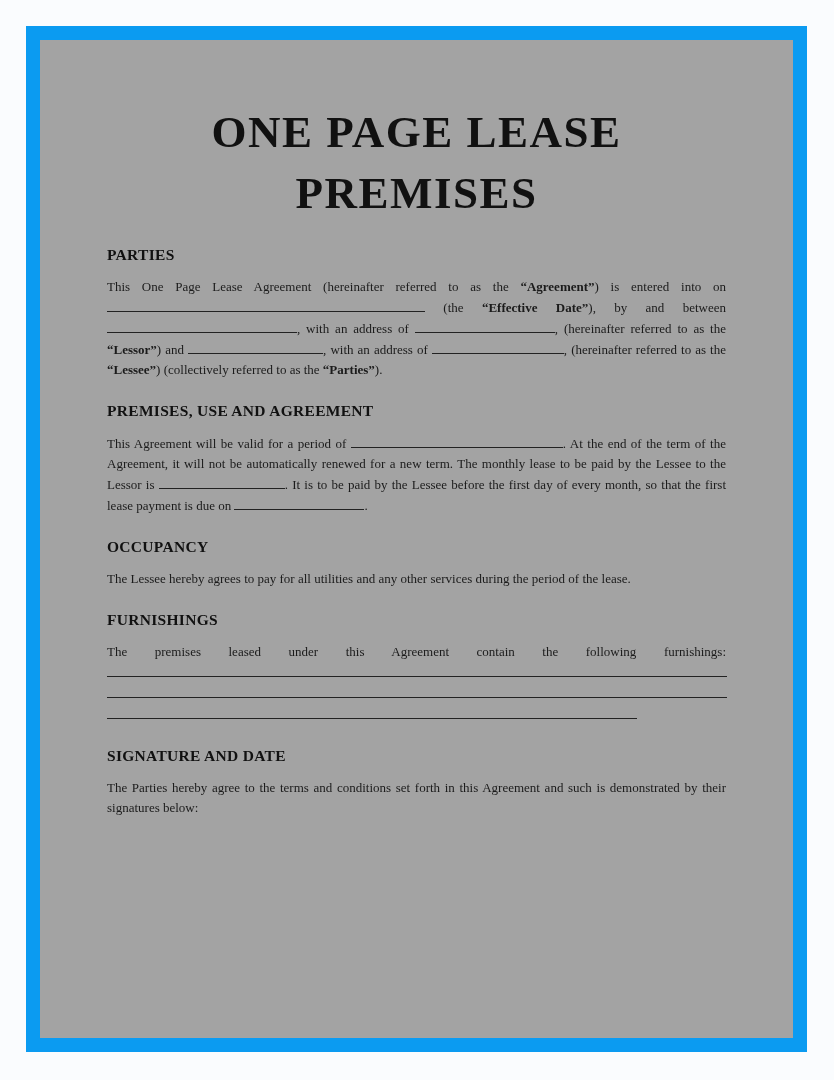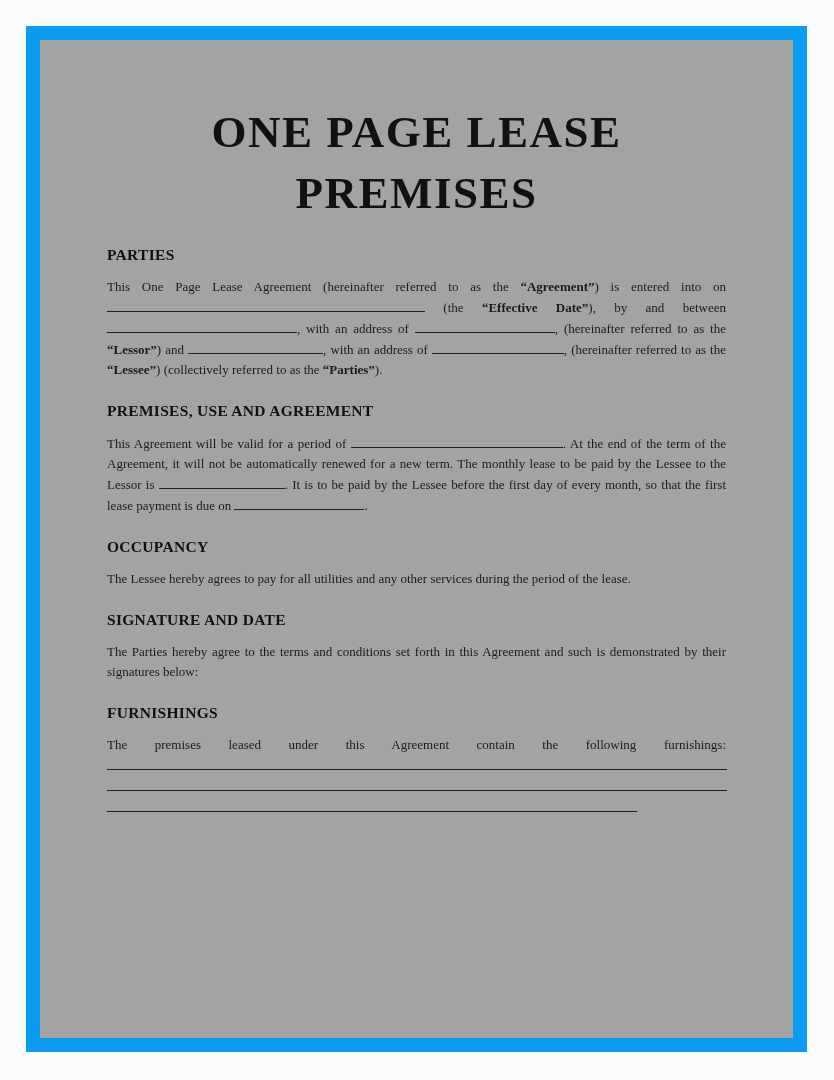--- a/index.html
+++ b/index.html
@@ -73,22 +73,22 @@
           <h2 class="section-heading">PREMISES, USE AND AGREEMENT</h2>
         </section>
         <section class="section">
           <p class="para">This Agreement will be valid for a period of <span class="blank" style="width: 212px;"></span>. At the end of the term of the Agreement, it will not be automatically renewed for a new term. The monthly lease to be paid by the Lessee to the Lessor is <span class="blank" style="width: 126px;"></span>. It is to be paid by the Lessee before the first day of every month, so that the first lease payment is due on <span class="blank" style="width: 130px;"></span>.</p>
         </section>
         <section class="section">
           <h2 class="section-heading">OCCUPANCY</h2>
           <p class="para">The Lessee hereby agrees to pay for all utilities and any other services during the period of the lease.</p>
         </section>
         <section class="section">
+          <h2 class="section-heading">FURNISHINGS</h2>
+          <p class="para">The premises leased under this Agreement contain the following furnishings:<span class="blank" style="width: 620px;"></span><span class="blank" style="width: 620px;"></span><span class="blank" style="width: 530px;"></span></p>
+        </section>
+        <section class="section">
           <h2 class="section-heading">SIGNATURE AND DATE</h2>
           <p class="para">The Parties hereby agree to the terms and conditions set forth in this Agreement and such is demonstrated by their signatures below:</p>
-        </section>
-        <section class="section">
-          <h2 class="section-heading">FURNISHINGS</h2>
-          <p class="para">The premises leased under this Agreement contain the following furnishings:<span class="blank" style="width: 620px;"></span><span class="blank" style="width: 620px;"></span><span class="blank" style="width: 530px;"></span></p>
         </section>
       </div>
   </div>
 </div>
 
 </body></html>

